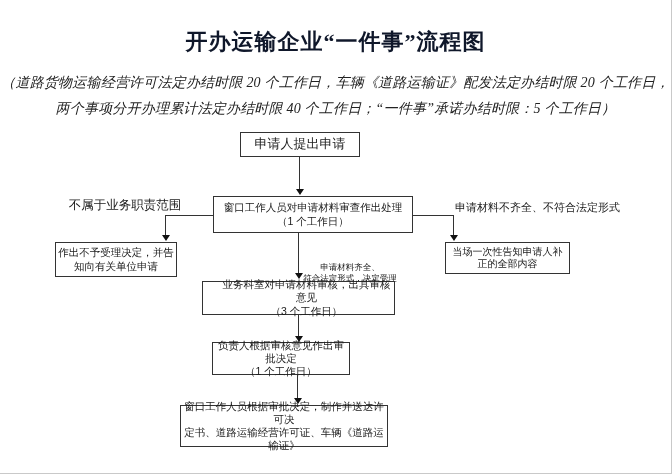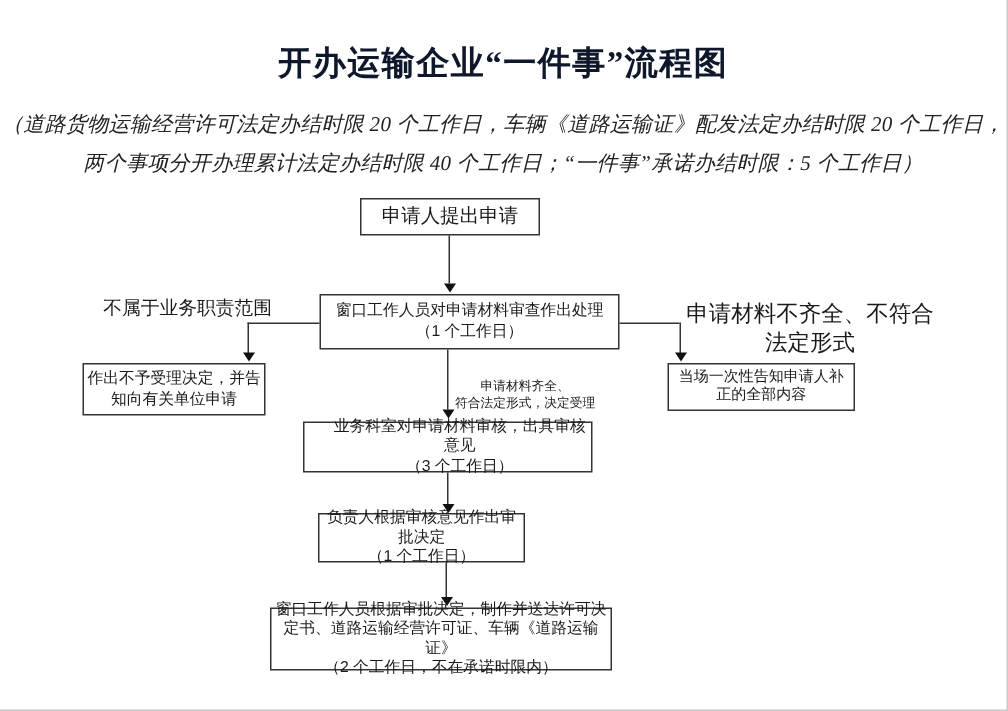--- a/index.html
+++ b/index.html
@@ -24,25 +24,25 @@
     position:absolute;border:1px solid #333;background:#fff;
     display:flex;flex-direction:column;align-items:center;justify-content:center;
     text-align:center;line-height:1.25;box-sizing:border-box;
   }
   .n-applicant{left:240px;top:132px;width:120px;height:25px;font-size:13px;}
   .n-window{left:213px;top:196px;width:200px;height:37px;font-size:10.5px;}
   .n-reject{left:55px;top:242px;width:122px;height:35px;font-size:10.5px;}
   .n-correction{left:445px;top:242px;width:125px;height:32px;font-size:10px;}
   .n-section{left:202px;top:281px;width:193px;height:34px;font-size:10.5px;padding-left:16px;}
   .n-approval{left:212px;top:342px;width:138px;height:33px;font-size:10.5px;}
-  .n-delivery{left:180px;top:405px;width:228px;height:42px;font-size:10.5px;line-height:1.25;}
+  .n-delivery{left:180px;top:405px;width:208px;height:42px;font-size:10.5px;line-height:1.25;}
   .lbl{position:absolute;color:#1a1a1a;}
   .lbl-left{left:55px;top:197px;width:140px;text-align:center;font-size:12.5px;}
-  .lbl-right{left:455px;top:200px;width:170px;font-size:15px;text-align:center;}
-  .lbl-mid{left:294px;top:252px;width:112px;text-align:center;font-size:8.5px;line-height:11px;}
+  .lbl-right{left:455px;top:200px;width:170px;font-size:11px;}
+  .lbl-mid{left:294px;top:262px;width:112px;text-align:center;font-size:8.5px;line-height:11px;}
   .vline{position:absolute;width:1px;background:#333;}
   .hline{position:absolute;height:1px;background:#333;}
   .arrowhead{
     position:absolute;width:0;height:0;
     border-left:4px solid transparent;border-right:4px solid transparent;
     border-top:6px solid #111;
   }
 </style>
 </head>
 <body>
@@ -102,16 +102,15 @@
     <div>负责人根据审核意见作出审批决定</div>
     <div>（1 个工作日）</div>
   </div>
 
   <div class="vline" style="left:297px;top:375px;height:23px;"></div>
   <div class="arrowhead" style="left:294px;top:398px;"></div>
 
   <div class="node n-delivery">
     <div>窗口工作人员根据审批决定，制作并送达许可决</div>
     <div>定书、道路运输经营许可证、车辆《道路运输证》</div>
-    <div>（2 个工作日，不在承诺时限内）</div>
   </div>
 
 </div>
 
 </body></html>

